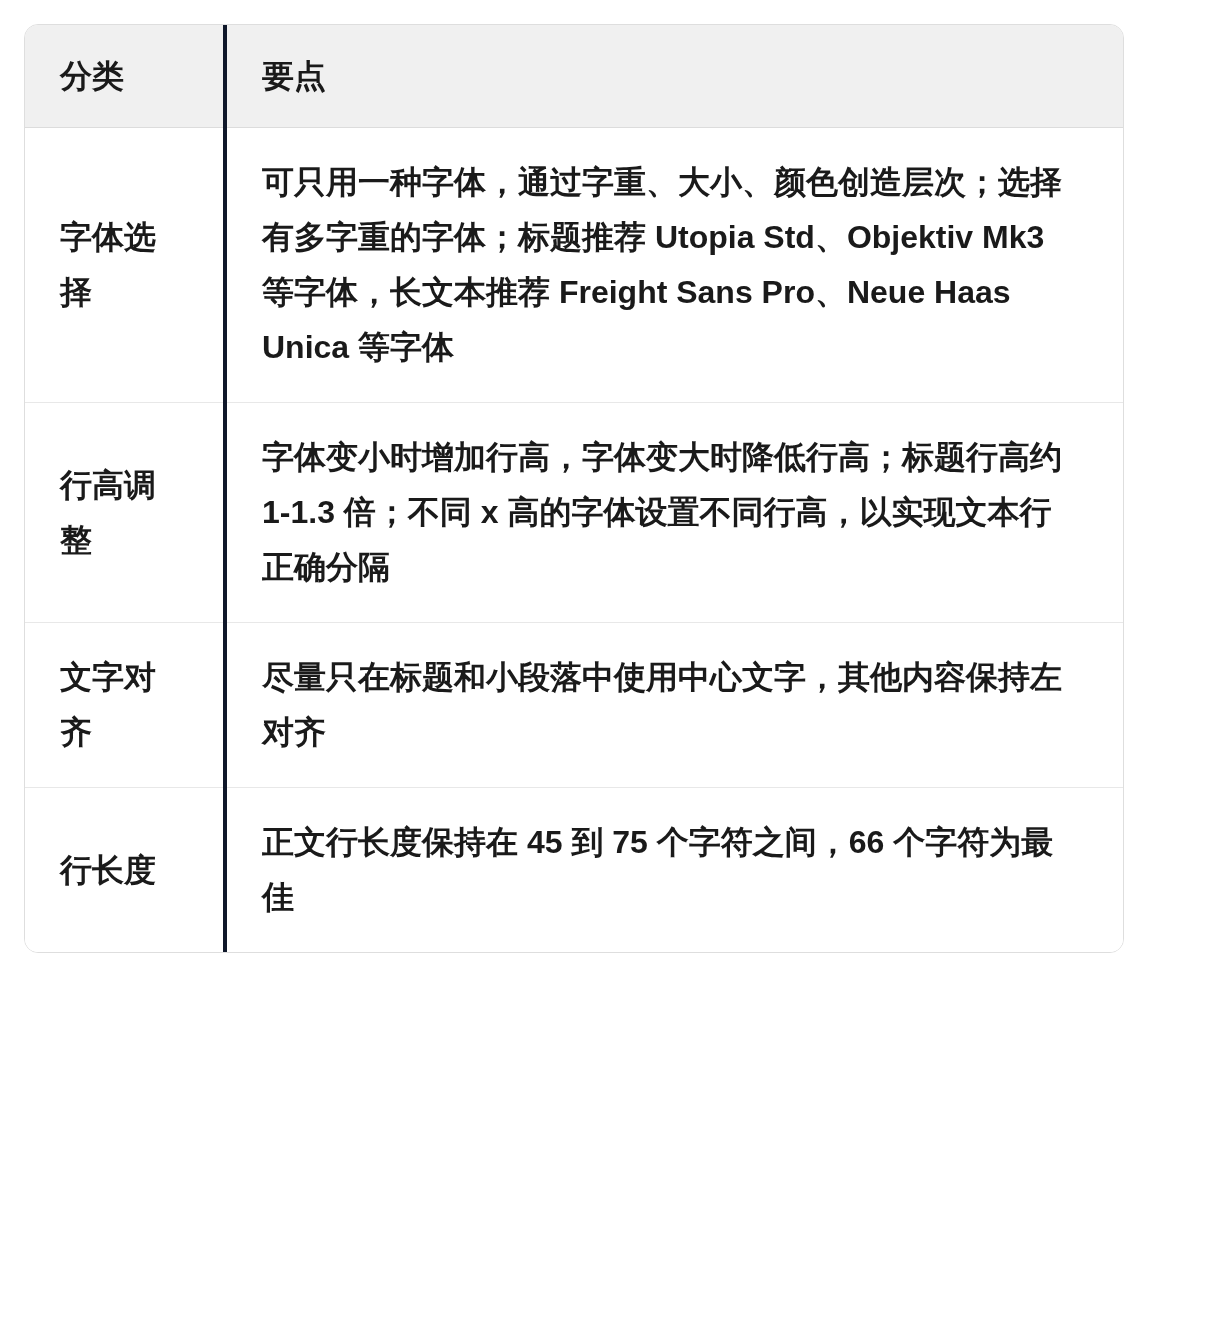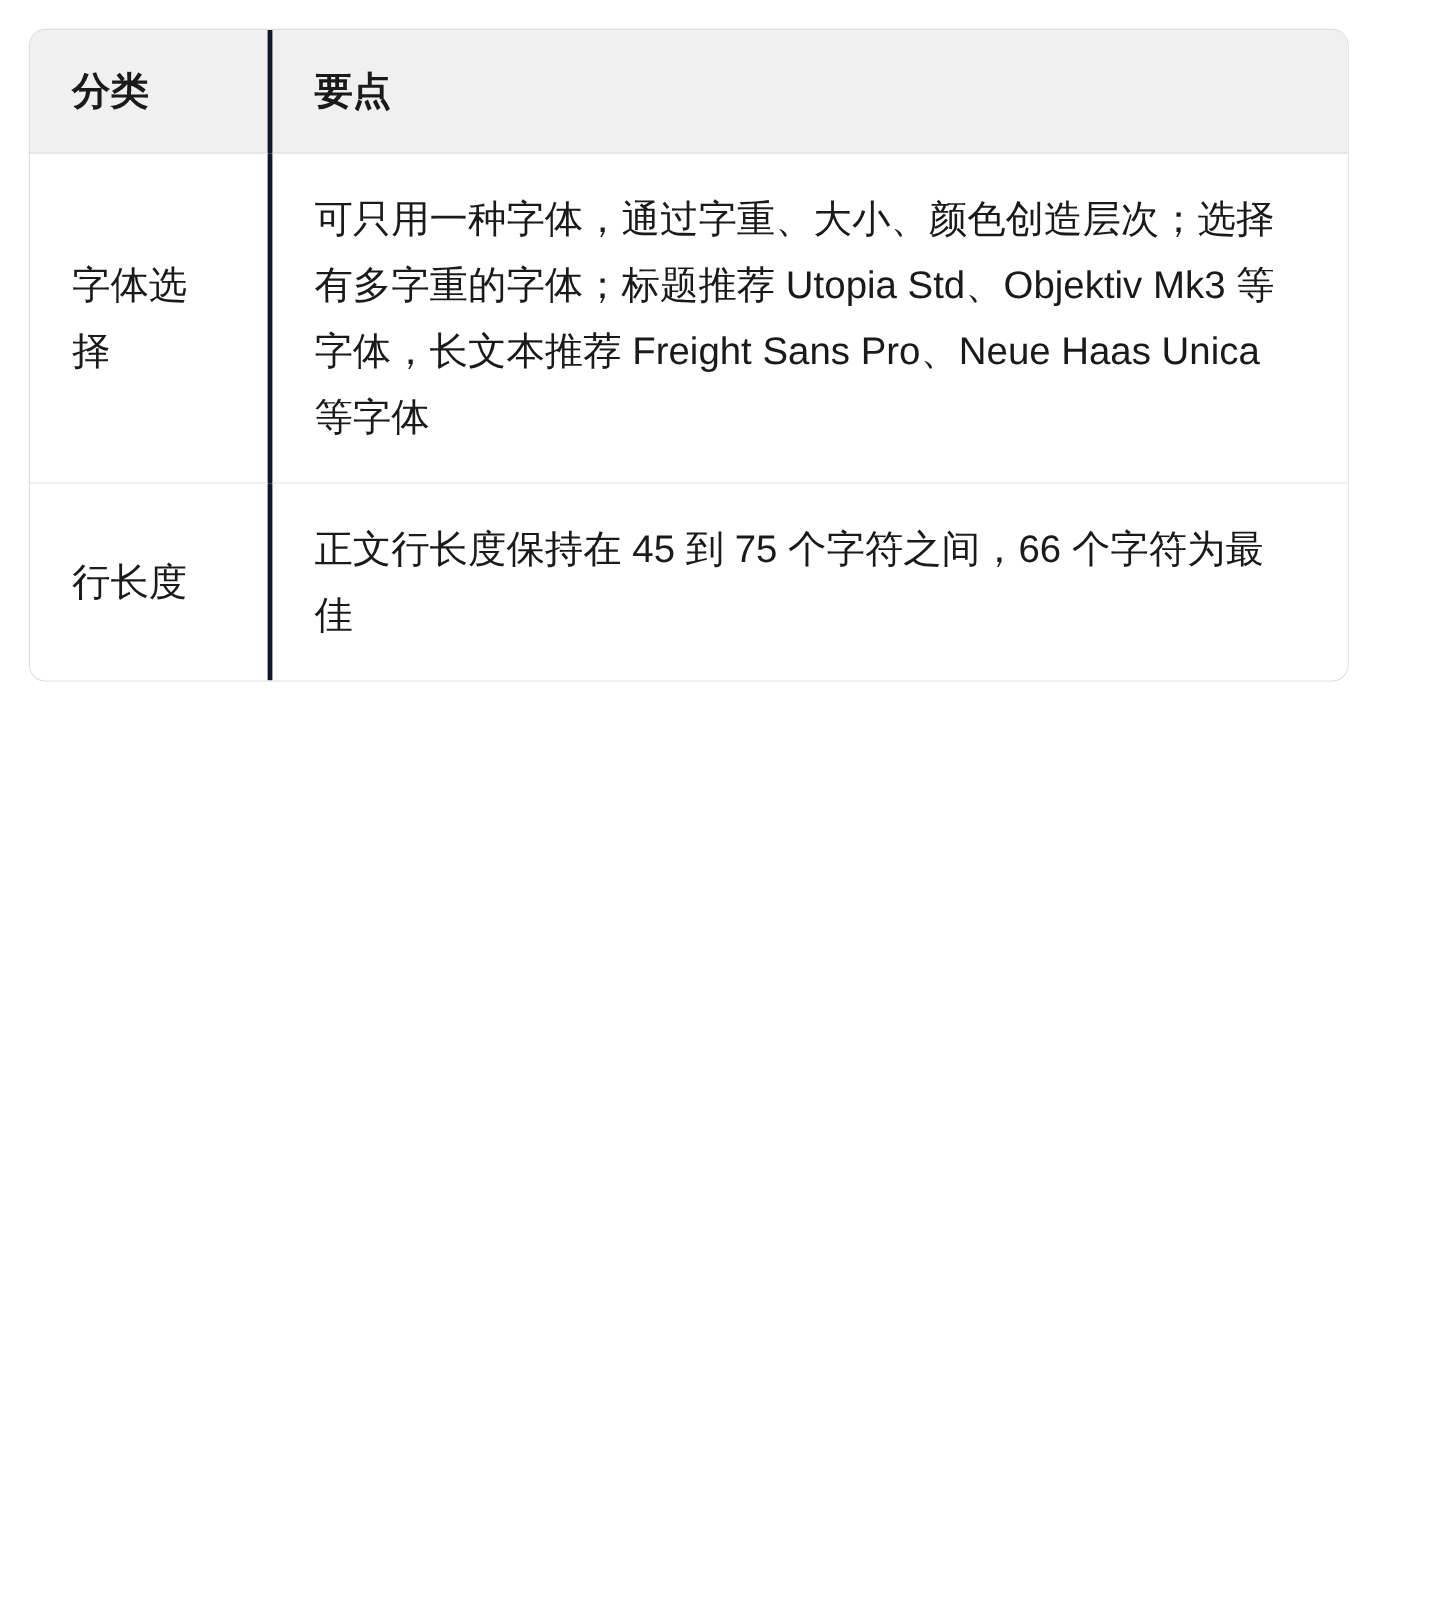--- a/index.html
+++ b/index.html
@@ -49,21 +49,21 @@
     font-weight: 700;
     padding: 34px 40px 34px 35px;
     vertical-align: middle;
   }
   table.guide-table tbody tr:first-child td {
     border-top-color: #dcdcdc;
   }
   table.guide-table td {
     font-size: 32px;
     line-height: 55px;
-    font-weight: 400;
+    font-weight: 700;
     padding: 27px 40px 27px 35px;
     vertical-align: middle;
     background: #ffffff;
   }
   .col-category { width: 200px; }
   td.category-cell { padding-right: 10px; }
 </style>
 </head>
 <body>
 
@@ -79,19 +79,27 @@
           <th>分类</th>
           <th>要点</th>
         </tr>
       </thead>
       <tbody>
         <tr>
           <td class="category-cell">字体选择</td>
           <td class="points-cell">可只用一种字体，通过字重、大小、颜色创造层次；选择有多字重的字体；标题推荐 Utopia Std、Objektiv Mk3 等字体，长文本推荐 Freight Sans Pro、Neue Haas Unica 等字体</td>
         </tr>
         <tr>
+          <td class="category-cell">行高调整</td>
+          <td class="points-cell">字体变小时增加行高，字体变大时降低行高；标题行高约 1-1.3 倍；不同 x 高的字体设置不同行高，以实现文本行正确分隔</td>
+        </tr>
+        <tr>
+          <td class="category-cell">文字对齐</td>
+          <td class="points-cell">尽量只在标题和小段落中使用中心文字，其他内容保持左对齐</td>
+        </tr>
+        <tr>
           <td class="category-cell">行长度</td>
           <td class="points-cell">正文行长度保持在 45 到 75 个字符之间，66 个字符为最佳</td>
         </tr>
       </tbody>
     </table>
   </div>
 </div>
 
 </body></html>

